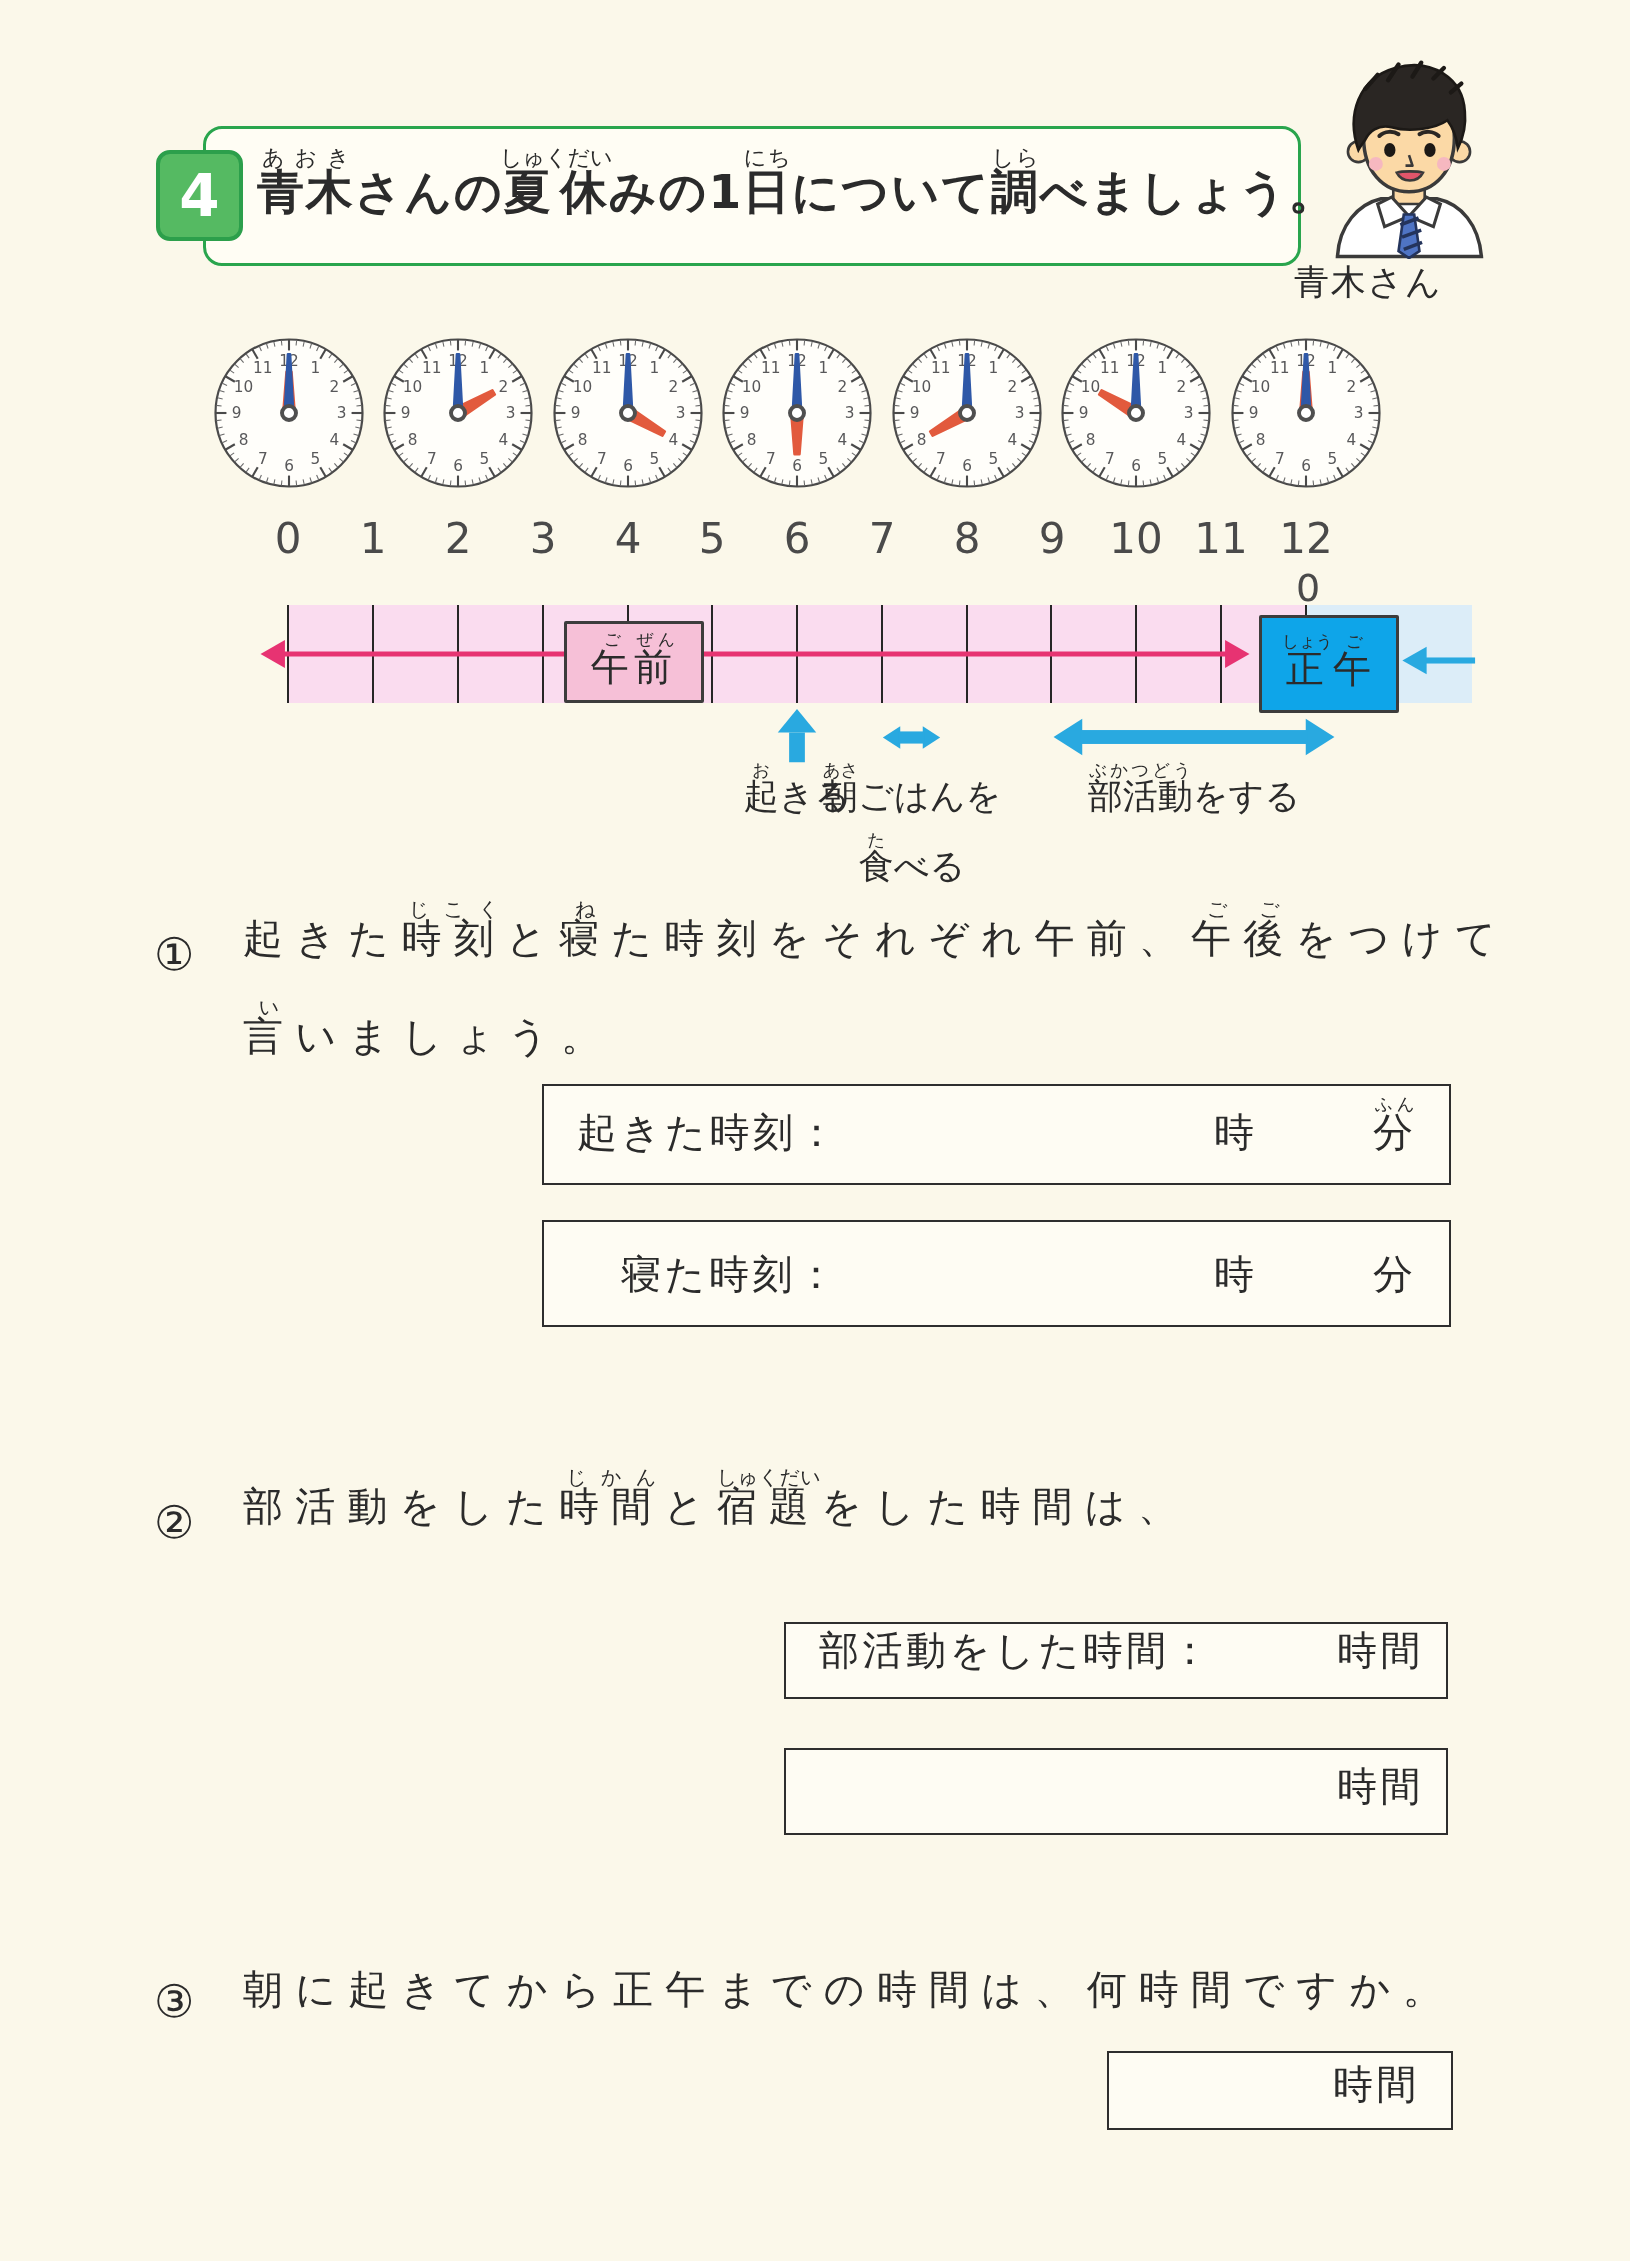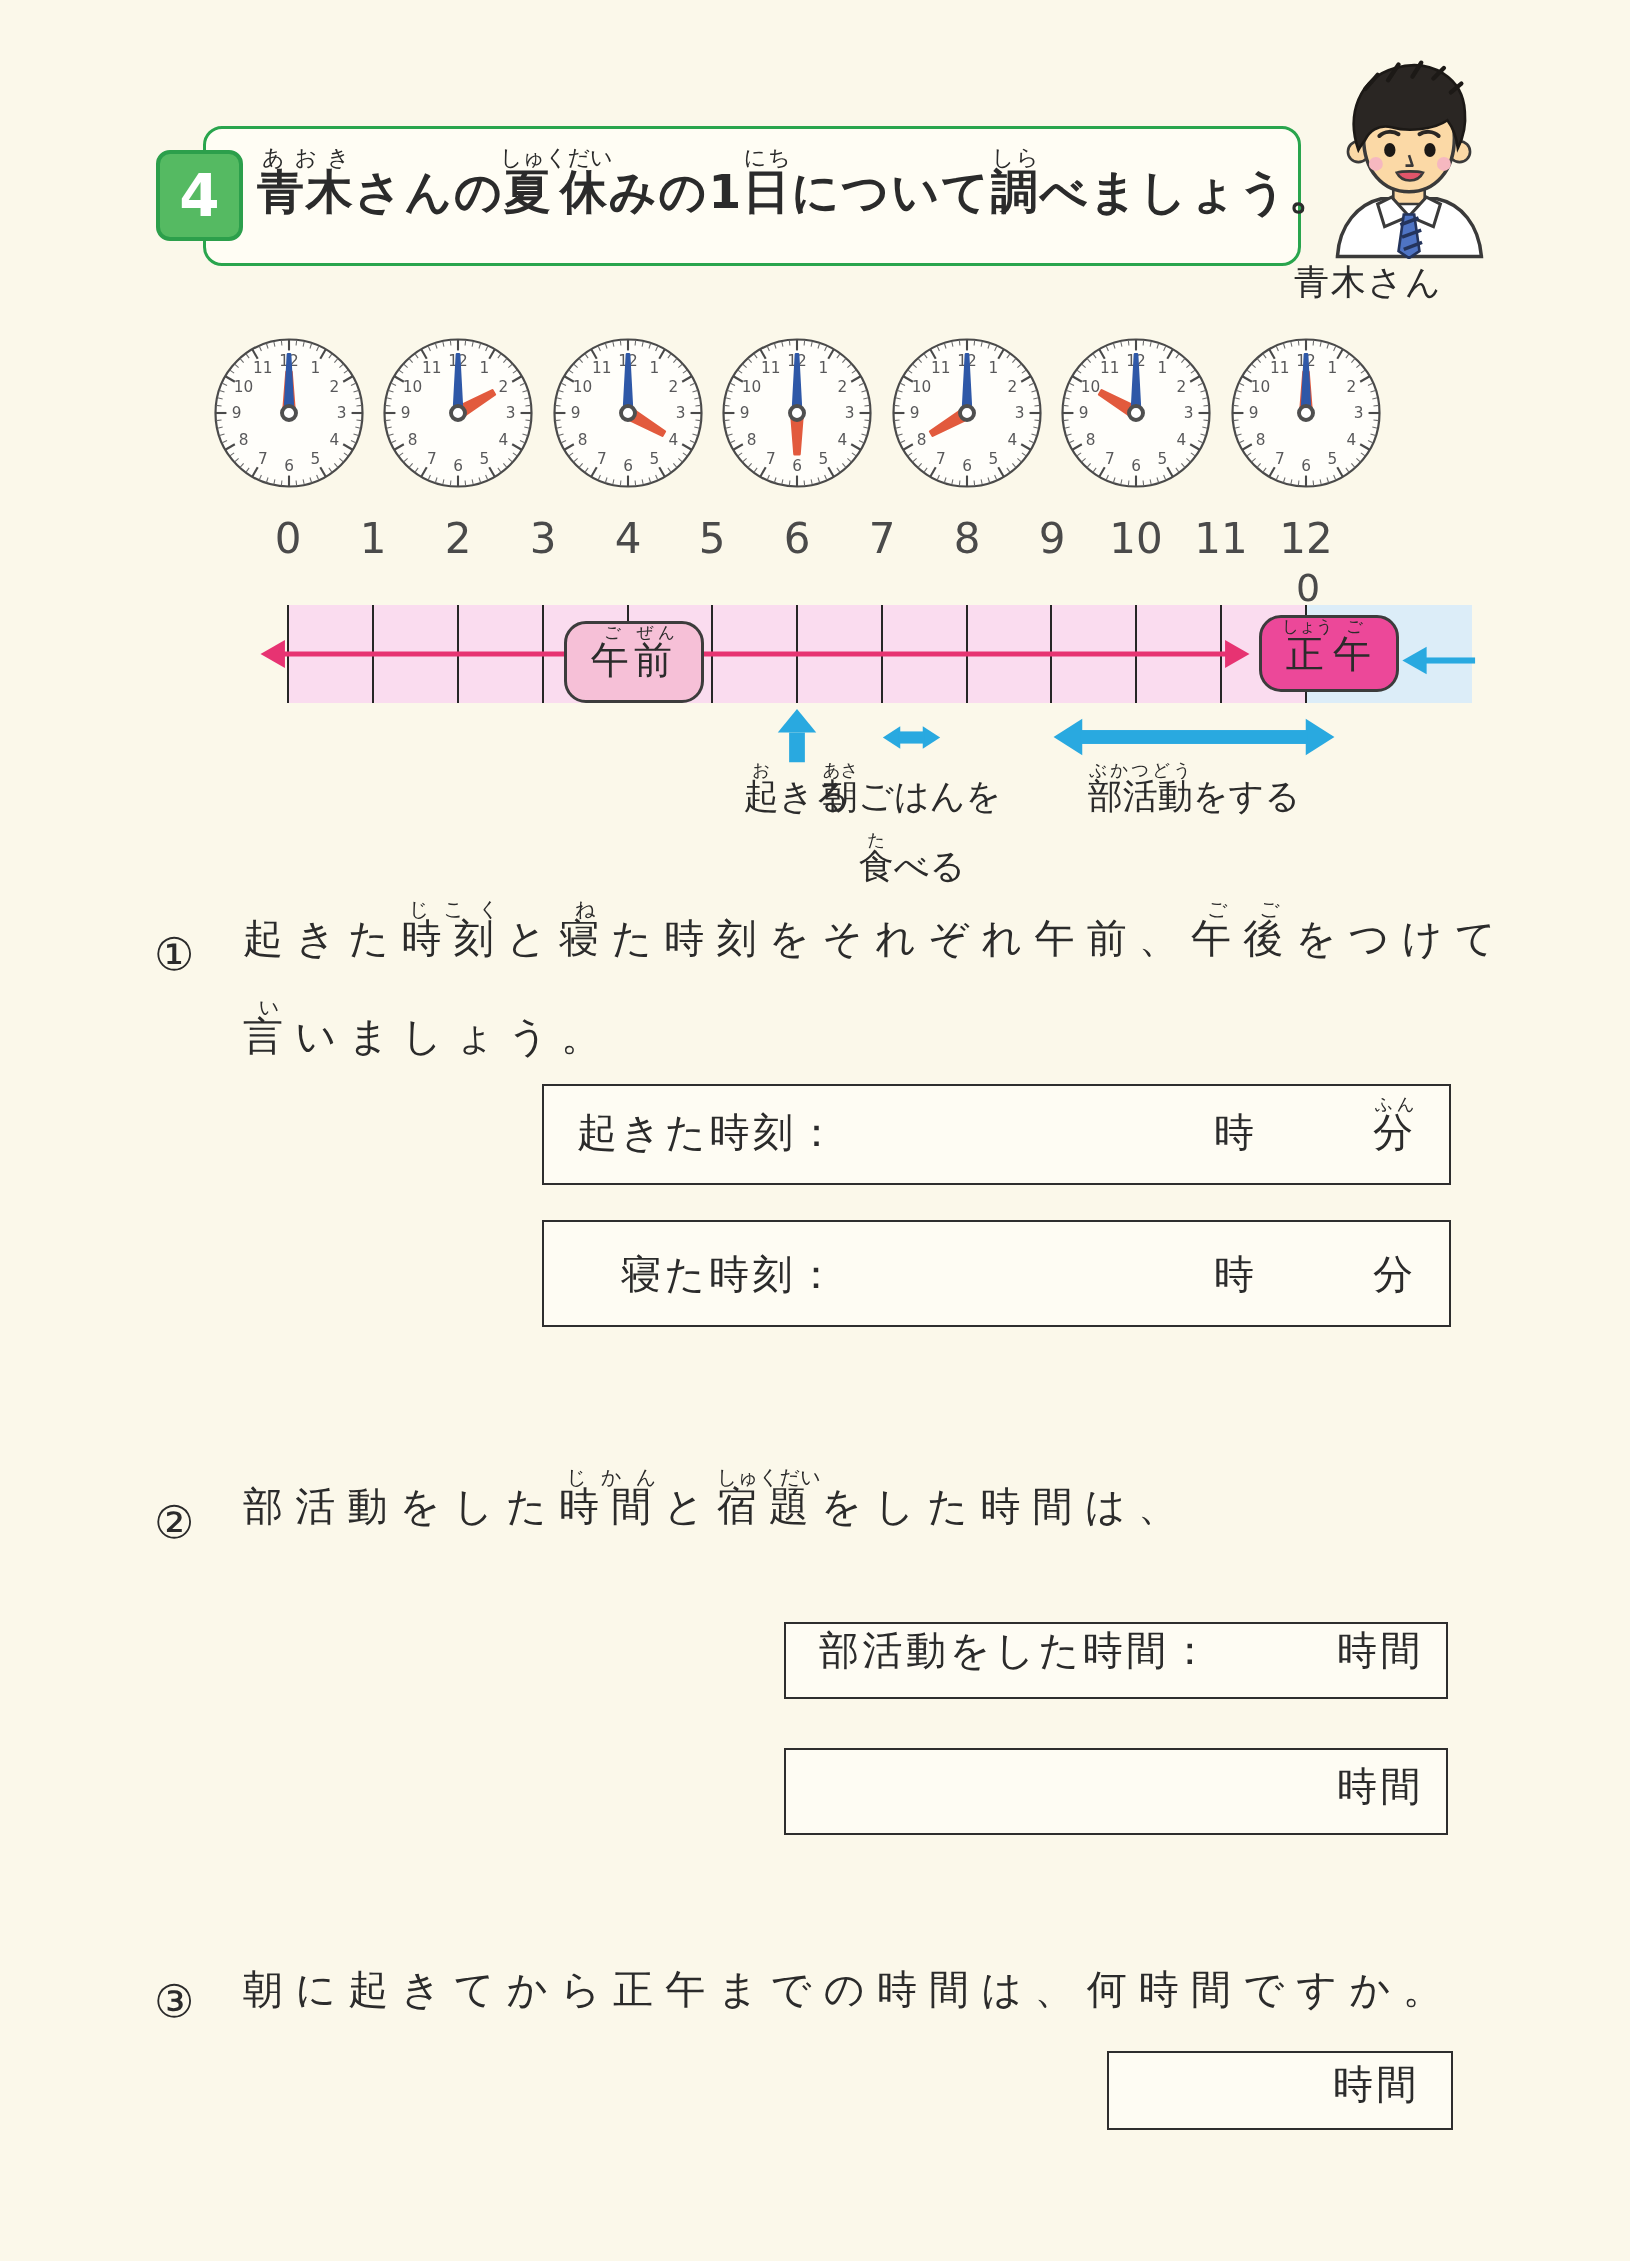--- a/index.html
+++ b/index.html
@@ -28,26 +28,26 @@
   
   .hour-num{position:absolute;top:514px;transform:translateX(-50%);font-size:42px;color:#4a4a4a;
             font-family:"DejaVu Sans","Liberation Sans",sans-serif;}
   .noon-zero{position:absolute;top:566px;transform:translateX(-50%);font-size:38px;color:#4a4a4a;
              font-family:"DejaVu Sans","Liberation Sans",sans-serif;}
   .band-am{position:absolute;left:288px;top:605px;width:1017px;height:98px;background:#fadcef;}
   .band-pm{position:absolute;left:1306px;top:605px;width:166px;height:98px;background:#dcedf8;}
   .tick{position:absolute;top:605px;width:2.1px;height:98px;background:#262626;}
   .pink-arrow{position:absolute;left:257px;top:605px;z-index:1;}
   .blue-arrow-left{position:absolute;left:1397px;top:638px;z-index:3;}
-  .tl-box{position:absolute;box-sizing:border-box;border:3.1px solid #3c3c3c;border-radius:22px;
-          display:flex;justify-content:center;font-size:38px;z-index:2;
+  .tl-box{position:absolute;box-sizing:border-box;border:3.1px solid #3c3c3c;border-radius:2px;
+          display:flex;align-items:center;justify-content:center;font-size:38px;z-index:2;
           letter-spacing:5.2px;}
   .tl-box rt{font-size:16.6px;}
   .am-box{left:564px;top:621px;width:140px;height:82px;background:#f6c0d7;}
-  .noon-box{left:1259px;top:615px;width:140px;height:77px;background:#ec4899;}
+  .noon-box{left:1259px;top:615px;width:140px;height:98px;background:#0ea5e9;}
   .act-arrow{position:absolute;}
   .act-label{position:absolute;transform:translateX(-50%);font-size:35px;white-space:nowrap;line-height:1;}
   .act-label rt{font-size:17.5px;}
 
   
   .qnum{position:absolute;font-size:45px;font-family:"DejaVu Sans","Liberation Sans",sans-serif;}
   .qline{position:absolute;font-size:40px;letter-spacing:12.2px;white-space:nowrap;line-height:1.3;}
   .qline rt{font-size:20px;}
   .ans-box{position:absolute;box-sizing:border-box;border:2.6px solid #2e2e2e;background:#fefcf3;}
   .abox-label,.abox-unit{position:absolute;bottom:23px;font-size:40px;letter-spacing:3.5px;white-space:nowrap;}

